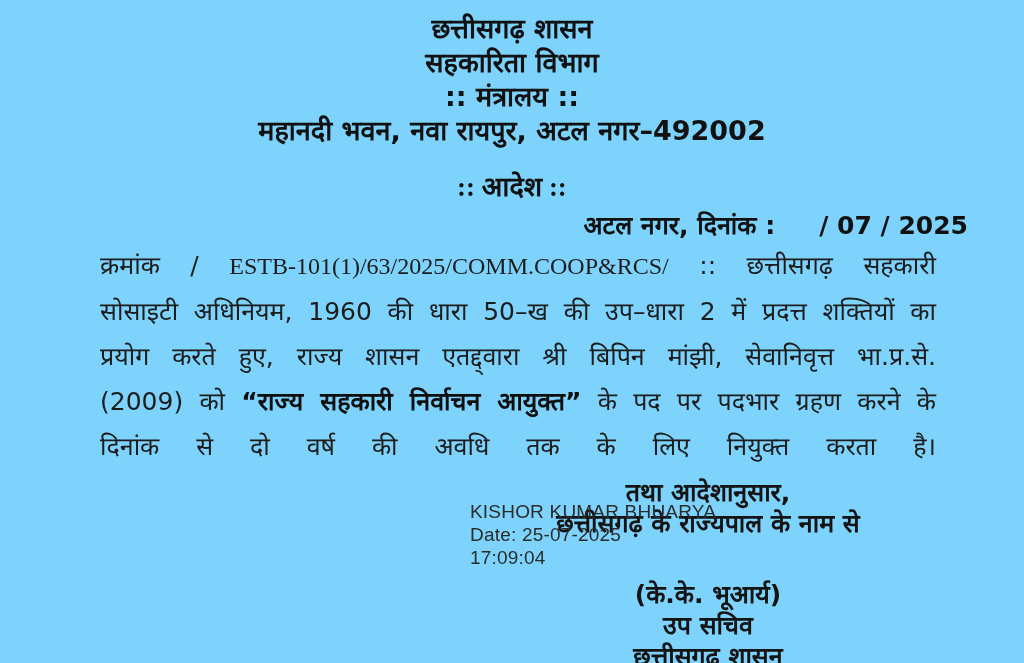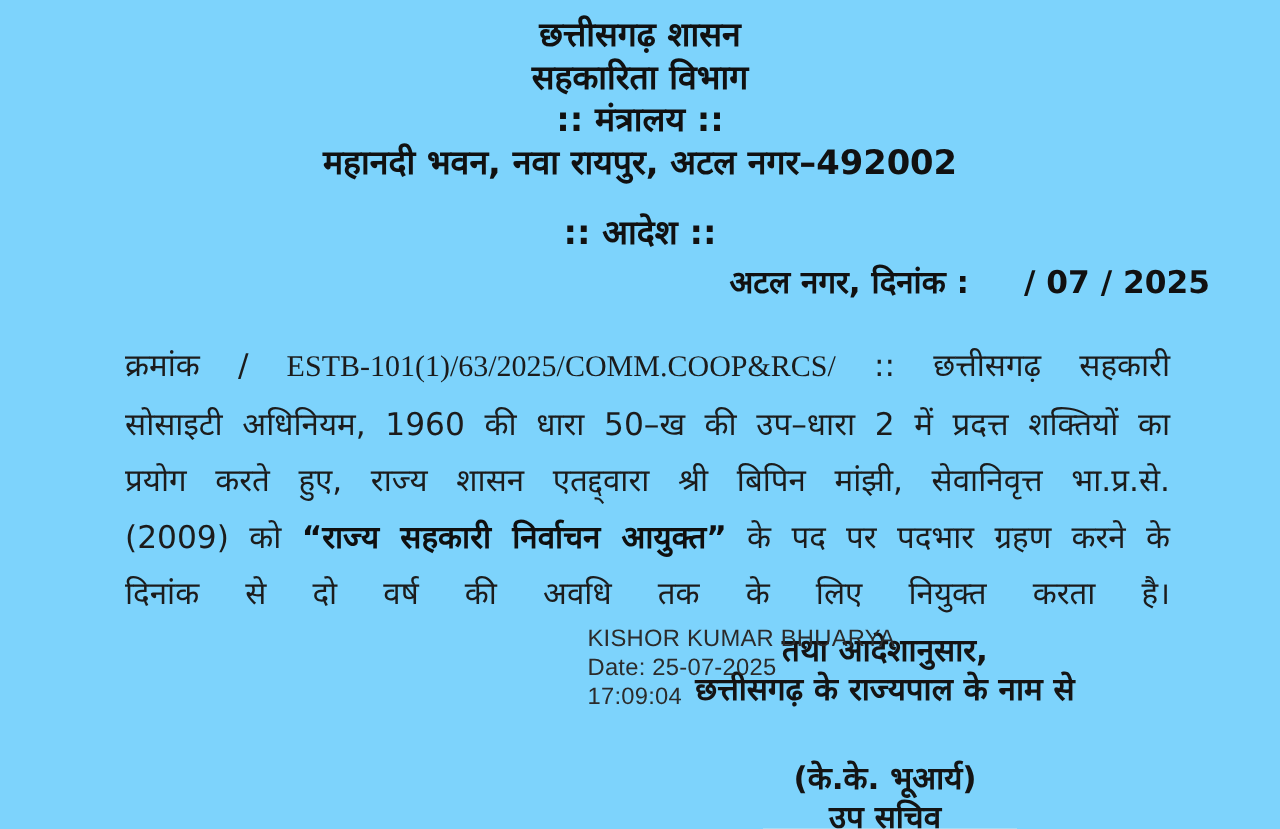--- a/index.html
+++ b/index.html
@@ -20,33 +20,34 @@
     line-height:34px;
     color:#111;
   }
   .order-heading{
     margin-top:22px;
     text-align:center;
     font-weight:bold;
     font-size:27px;
     line-height:34px;
     color:#111;
+    font-family:Liberation Serif, serif;
   }
   .date-line{
     margin-top:6px;
     text-align:right;
     padding-right:56px;
     font-weight:bold;
     font-size:25px;
     line-height:31px;
     color:#111;
   }
   .date-gap{display:inline-block;width:44px;}
   .body-par{
-    margin:29px 88px 0 100px;
+    margin:2px 88px 0 100px;
     font-size:25px;
     line-height:45px;
     text-align:justify;
     text-align-last:justify;
     word-spacing:6px;
     color:#1c1c1c;
   }
   .ref-number{
     font-family:"Liberation Serif",serif;
     font-size:24px;

